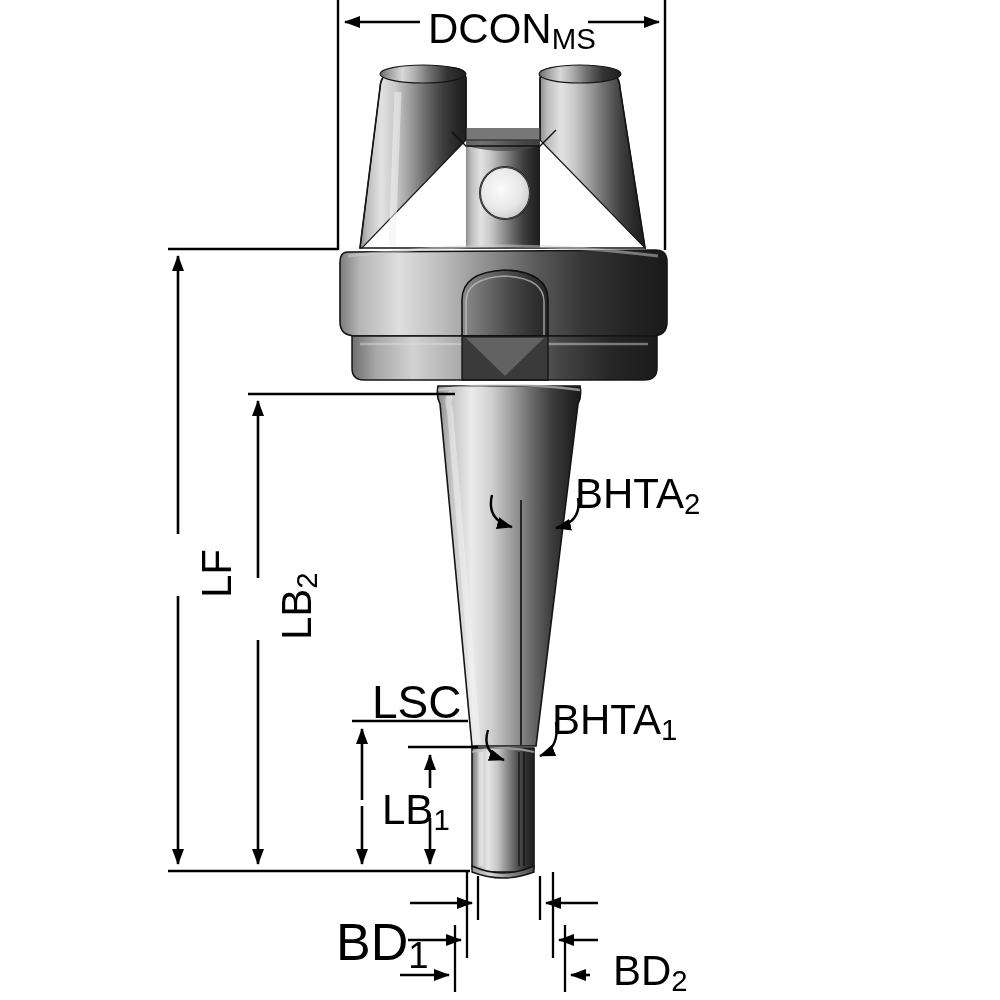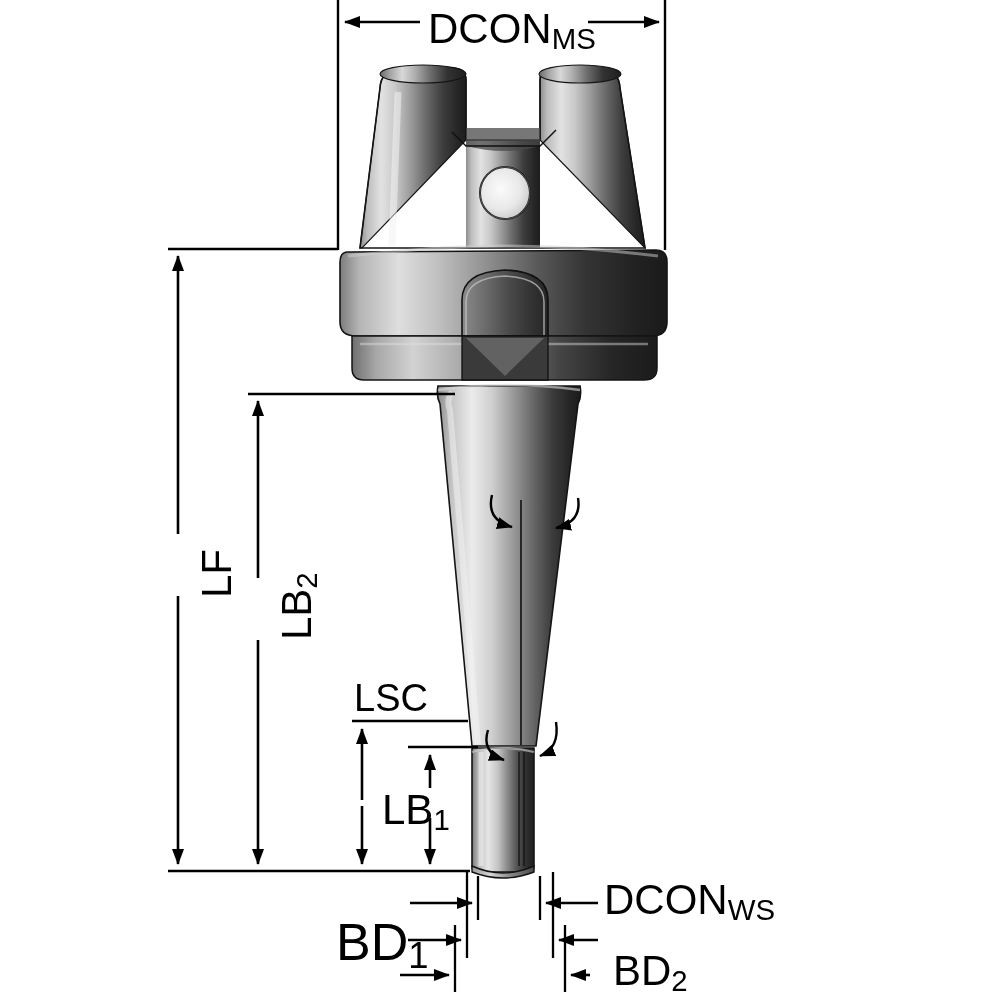--- a/index.html
+++ b/index.html
@@ -270,33 +270,36 @@
   </div>
 
   <div class="dim-label vert" style="left:196px; top:598px; font-size:42px; transform:rotate(-90deg);">
     <span>LF</span><span class="sub"></span>
   </div>
 
   <div class="dim-label vert" style="left:276px; top:640px; font-size:42px; transform:rotate(-90deg);">
     <span>LB</span><span class="sub">2</span>
   </div>
 
-  <div class="dim-label" style="left:354px; top:679px; font-size:38px;">
+  <div class="dim-label" style="left:372px; top:679px; font-size:46px;">
     <span>LSC</span><span class="sub"></span>
   </div>
 
   <div class="dim-label" style="left:382px; top:789px; font-size:42px;">
     <span>LB</span><span class="sub">1</span>
   </div>
 
-
-
-  <div class="dim-label" style="left:604px; top:879px; font-size:42px;">
-    <span>DCON</span><span class="sub">WS</span>
-  </div>
+  <div class="dim-label" style="left:575px; top:473px; font-size:42px;">
+    <span>BHTA</span><span class="sub">2</span>
+  </div>
+
+  <div class="dim-label" style="left:552px; top:699px; font-size:42px;">
+    <span>BHTA</span><span class="sub">1</span>
+  </div>
+
 
   <div class="dim-label" style="left:336px; top:916px; font-size:52px;">
     <span>BD</span><span class="sub">1</span>
   </div>
 
   <div class="dim-label" style="left:613px; top:950px; font-size:42px;">
     <span>BD</span><span class="sub">2</span>
   </div>
 
 </div>

